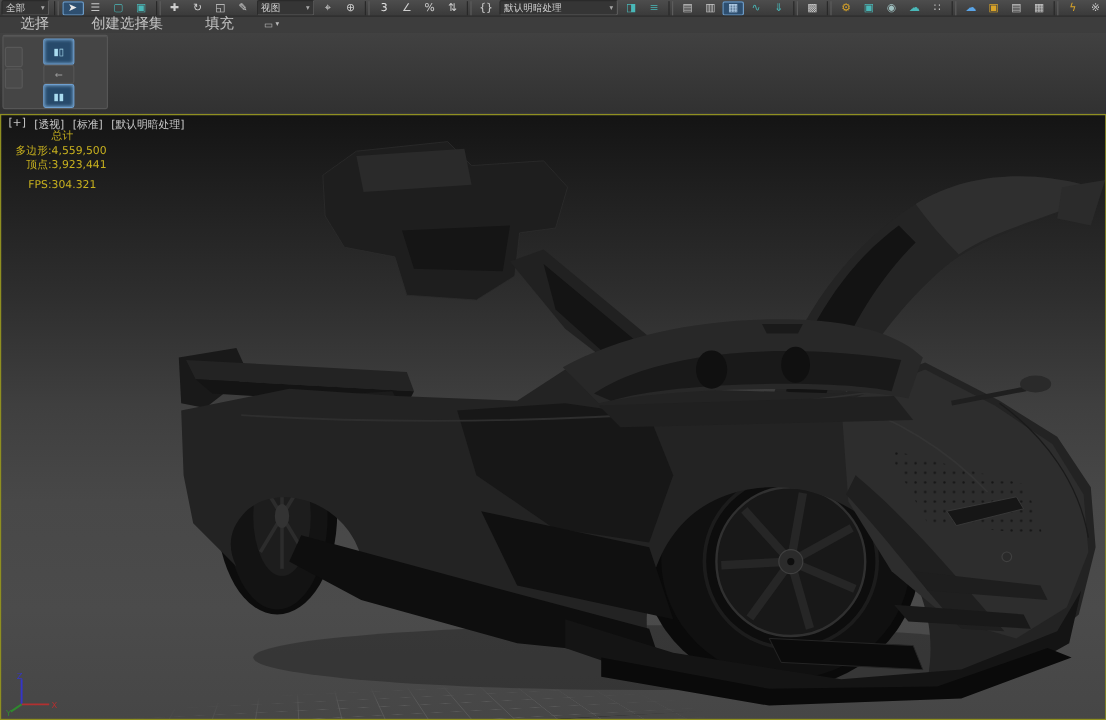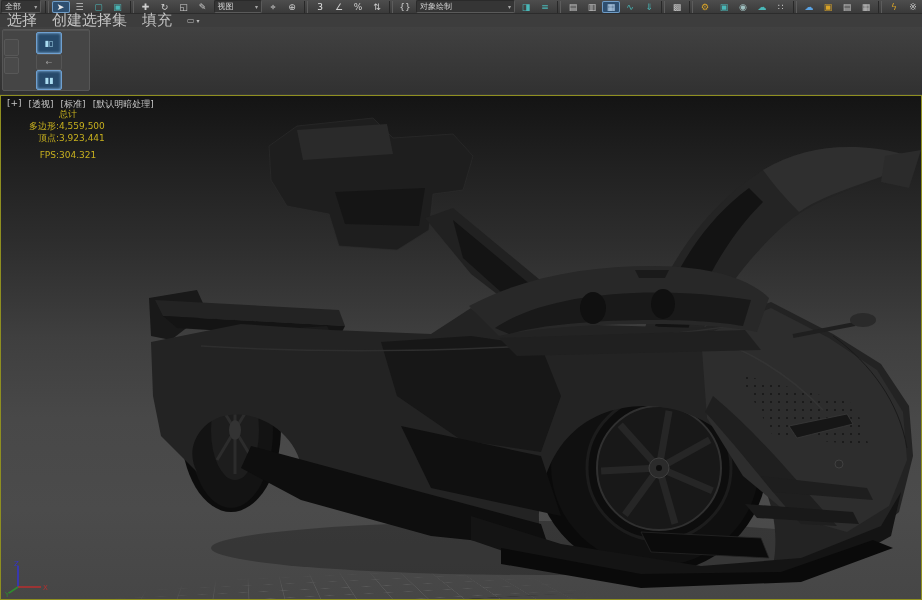--- a/index.html
+++ b/index.html
@@ -18,21 +18,21 @@
   .run{display:flex;align-items:center;gap:1px;}
   .tb-icon{display:inline-block;width:18px;height:12px;line-height:12px;text-align:center;
     font-size:9px;border-radius:2px;color:#c6c6c6;cursor:default;}
   .tb-icon.active{background:#2e4f70;box-shadow:inset 0 0 0 1px #6f9cc6;}
   .tb-icon[data-name="select-object-icon"]{transform:none;}
   .sep{width:2px;height:12px;border-left:1px solid #282828;border-right:1px solid #5c5c5c;margin:0 2px;}
 
   
   .ribbon-tabs{position:absolute;left:0;top:14px;width:922px;height:13px;background:#3d3d3d;
     display:flex;align-items:center;border-bottom:1px solid #333;}
-  .rtab{color:#c4c4c4;font-size:15px;line-height:13px;padding:0 7px;white-space:nowrap;}
+  .rtab{color:#c4c4c4;font-size:12px;line-height:13px;padding:0 17px;white-space:nowrap;font-family:Liberation Mono, monospace;}
   .rmin{display:inline-flex;align-items:center;color:#bdbdbd;font-size:8px;margin-left:8px;gap:2px;}
   .ribbon-body{position:absolute;left:0;top:27px;width:922px;height:67px;
     background:linear-gradient(#414141,#313131);}
   .rpanel{position:absolute;left:2px;top:2px;width:86px;height:60px;background:#454545;
     border:1px solid #565656;border-radius:2px;box-shadow:inset 0 1px 0 #515151;}
   .pbtn{position:absolute;display:flex;align-items:center;justify-content:center;
     font-size:8px;border-radius:2px;}
   .pbtn.mini{left:1px;width:13px;height:15px;background:#4a4a4a;border:1px solid #585858;color:#8a8a8a;}
   .pbtn.pb1{top:9px}.pbtn.pb2{top:27px}
   .pbtn.blue{left:33px;width:24px;background:#274a6b;border:1px solid #6fa0d0;
@@ -40,21 +40,21 @@
   .pbtn.pb3{top:2px;height:20px}.pbtn.pb5{top:40px;height:18px}
   .pbtn.gray{left:33px;top:24px;width:24px;height:14px;background:#464646;border:1px solid #555;color:#9a9a9a;}
 
   
   .viewport{position:absolute;left:0;top:95px;width:922px;height:505px;box-sizing:border-box;
     border:1px solid #8f8f20;
     background:linear-gradient(180deg,#141414 0%,#1f1f1f 12%,#2e2e2e 30%,#3f3f3f 48%,
       #484848 64%,#4b4b4b 82%,#464646 100%);overflow:hidden;}
   .vp-labels{position:absolute;left:6px;top:2px;font-size:9px;color:#c9c9c9;display:flex;gap:7px;}
   .vp-labels span{white-space:nowrap;}
-  .stats{position:absolute;left:20px;top:12px;font-size:9px;color:#c7b01e;line-height:12px;}
+  .stats{position:absolute;left:4px;top:12px;font-size:9px;color:#c7b01e;line-height:12px;}
   .stats .total{padding-left:38px;}
   .srow{display:flex;}
   .srow .lbl{width:38px;text-align:right;}
   .fps{margin-top:5px;}
 
   
   .floor{position:absolute;left:30px;top:330px;width:660px;height:250px;pointer-events:none;
     transform:perspective(430px) rotateX(63deg) rotateZ(-8deg);transform-origin:42% 86%;
     background:
       repeating-linear-gradient(0deg,rgba(150,150,150,.38) 0 1px,transparent 1px 26px),
@@ -101,21 +101,21 @@
         <span class="tb-icon" data-name="select-and-manipulate-icon" style="color: rgb(207, 207, 207);"><span>⊕</span></span>
         <span class="sep" data-name="toolbar-separator"></span>
         <span class="tb-icon" data-name="snap-toggle-3d-icon" style="color: rgb(226, 226, 226);"><span>3</span></span>
         <span class="tb-icon" data-name="angle-snap-icon" style="color: rgb(207, 207, 207);"><span>∠</span></span>
         <span class="tb-icon" data-name="percent-snap-icon" style="color: rgb(207, 207, 207);"><span>%</span></span>
         <span class="tb-icon" data-name="spinner-snap-icon" style="color: rgb(207, 207, 207);"><span>⇅</span></span>
         <span class="sep" data-name="toolbar-separator"></span>
         <span class="tb-icon" data-name="edit-named-selection-sets-icon" style="color: rgb(207, 207, 207);"><span>{}</span></span>
       </div>
     <div class="dd w3" data-name="named-selection-sets-dropdown">
-      <span data-name="named-selection-sets-value">对象绘制</span>
+      <span data-name="named-selection-sets-value">默认明暗处理</span>
       <span class="arrow" data-name="chevron-down-icon">▾</span>
     </div>
     <div class="run" data-name="toolbar-run-render">
 
     <span class="tb-icon" data-name="mirror-icon" style="color: rgb(73, 184, 184);"><span>◨</span></span>
         <span class="tb-icon" data-name="align-icon" style="color: rgb(73, 184, 184);"><span>≡</span></span>
         <span class="sep" data-name="toolbar-separator"></span>
         <span class="tb-icon" data-name="scene-explorer-icon" style="color: rgb(198, 198, 198);"><span>▤</span></span>
         <span class="tb-icon" data-name="layer-explorer-icon" style="color: rgb(198, 198, 198);"><span>▥</span></span>
         <span class="tb-icon active" data-name="ribbon-toggle-icon" style="color: rgb(188, 214, 238);"><span>▦</span></span>

